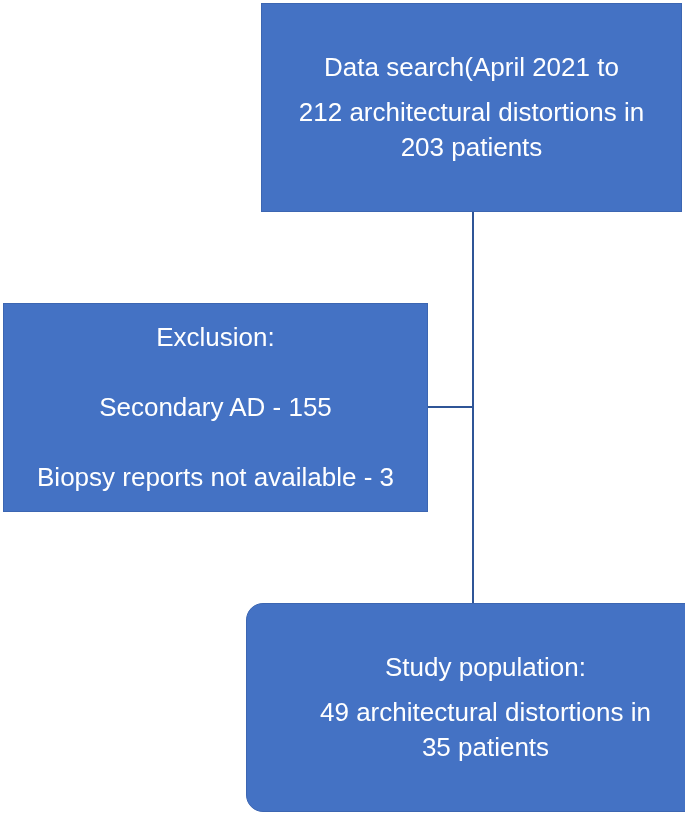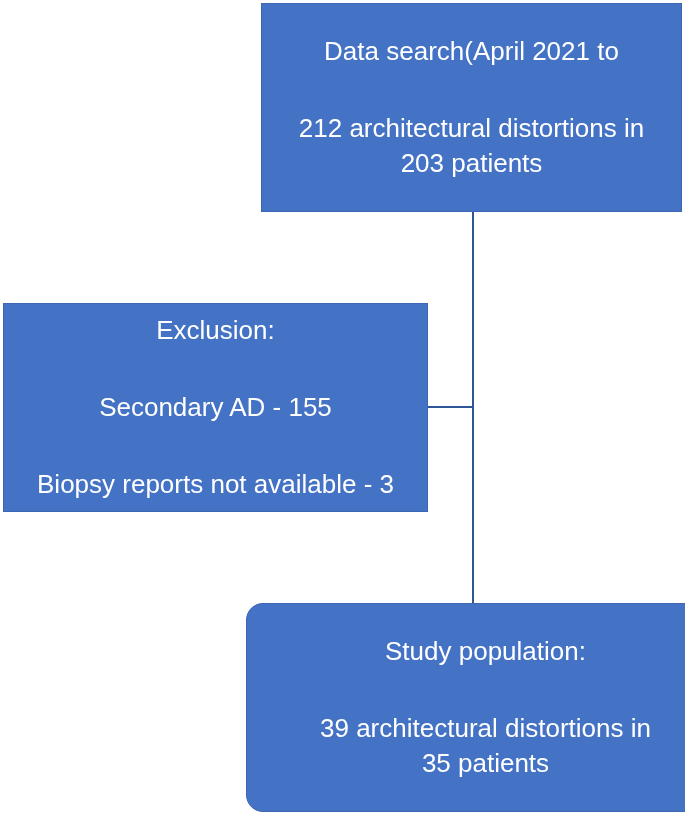--- a/index.html
+++ b/index.html
@@ -33,30 +33,31 @@
     left: 261px;
     top: 3px;
     width: 421px;
     height: 209px;
   }
   .box-middle {
     left: 3px;
     top: 303px;
     width: 425px;
     height: 209px;
+    gap: 25px;
   }
   .box-bottom {
     left: 246px;
     top: 603px;
     width: 479px;
     height: 209px;
     border-radius: 17px;
   }
   .para {
-    margin: 21px 0;
+    margin: 5px 0;
   }
   .line {
     white-space: pre;
   }
   .connector {
     position: absolute;
     background: #2F5597;
   }
   .connector-vertical {
     left: 472px;
@@ -100,18 +101,18 @@
     <div class="para">
       <div class="line">Biopsy reports not available - 3</div>
     </div>
   </div>
 
   <div class="flow-box box-bottom">
     <div class="para">
       <div class="line">Study population:</div>
     </div>
     <div class="para">
-      <div class="line">39 architectural distortions in</div>
+      <div class="line">49 architectural distortions in</div>
       <div class="line">35 patients</div>
     </div>
   </div>
 
 </div>
 
 </body></html>

